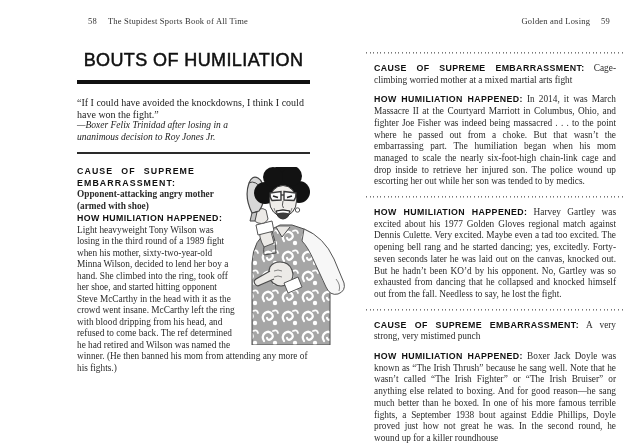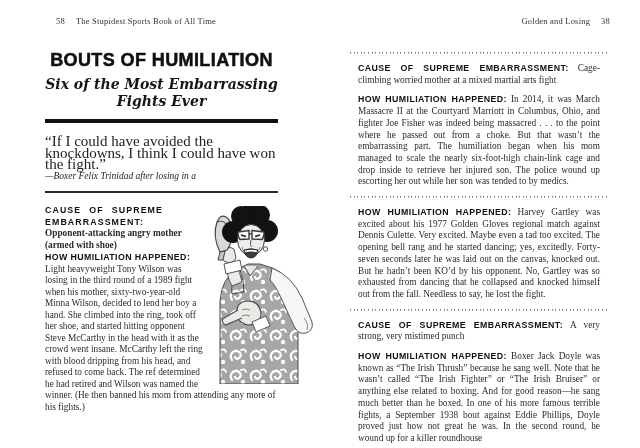--- a/index.html
+++ b/index.html
@@ -6,47 +6,47 @@
     --page-bg:#ffffff; --text:#2b2b2b; --heading:#101010; --rule:#111111;
     --dotted:#777777; --illu-gray:#a6a6a6;
   }
   *{box-sizing:border-box;}
   html,body{margin:0;padding:0;}
   body{
     width:640px;height:448px;background:var(--page-bg);
     font-family:"Liberation Serif",serif;color:var(--text);
     overflow:hidden;position:relative;
   }
-  .spread{display:flex;width:640px;height:448px;}
+  .spread{display:flex;width:640px;height:448px;padding-left:32px;}
   .page{width:320px;height:448px;position:relative;}
 
   
   .running-header{
     position:absolute;top:16px;font-size:8.5px;letter-spacing:.2px;color:#333;
     white-space:nowrap;
   }
   .running-header.left{left:56px;}
   .running-header.right{right:30px;text-align:right;}
   .running-header .pgnum{font-size:8.5px;}
   .running-header.left .pgnum{margin-right:11px;}
   .running-header.right .pgnum{margin-left:11px;}
 
   
   .l-content{position:absolute;left:45px;top:42px;width:233px;}
   .headline{
-    font-family:"Liberation Sans",sans-serif;font-weight:bold;font-size:18px;
+    font-family:"Liberation Sans",sans-serif;font-weight:normal;font-size:18px;
     letter-spacing:.4px;text-align:center;color:var(--heading);
     -webkit-text-stroke:.5px var(--heading);margin-top:8px;white-space:nowrap;
   }
   .script-subtitle{
     font-family:"DejaVu Serif",serif;font-style:italic;font-weight:bold;
     font-size:14px;line-height:17px;text-align:center;color:#161616;margin-top:5px;
   }
   .double-rule{margin-top:9px;height:2px;border-top:3px solid var(--rule);border-bottom:1px solid var(--rule);}
-  .pull-quote{margin-top:13px;font-size:15px;line-height:11.5px;color:#222;}
+  .pull-quote{margin-top:13px;font-size:10px;line-height:11.5px;color:#222;}
   .quote-attribution{
     font-style:italic;padding-right:38px;font-size:9.5px;line-height:11.5px;color:#222;
   }
   .single-rule{margin-top:9px;border-top:2px solid #2a2a2a;}
 
   .story{margin-top:11px;position:relative;font-size:9.3px;line-height:11.5px;}
   .illu-space{float:right;width:72px;height:178px;}
   .illu-svg{position:absolute;top:2px;right:-38px;width:108px;height:178px;}
   .cause-label,.how-label{
     font-family:"Liberation Sans",sans-serif;font-weight:bold;font-size:8.8px;
@@ -71,29 +71,26 @@
 
 <div class="spread">
 
   <div class="page">
     <div class="running-header left">
       <span class="pgnum">58</span><span>The Stupidest Sports Book of All Time</span>
     </div>
 
     <div class="l-content">
       <div class="headline">BOUTS OF HUMILIATION</div>
-      <div class="script-subtitle">
-        <span>Six of the Most Embarrassing</span><br>
-        <span>Fights Ever</span>
-      </div>
       <div class="double-rule"></div>
 
       <div class="pull-quote">“If I could have avoided the knockdowns, I think I could have won the fight.”</div>
       <div class="quote-attribution">
         <span>—Boxer Felix Trinidad after losing in a</span><br>
+        <span>unanimous decision to Roy Jones Jr.</span>
       </div>
       <div class="single-rule"></div>
 
       <div class="story">
         <div class="illu-space"></div>
 
         
         <svg class="illu-svg" viewBox="0 0 108 178" aria-hidden="true">
           <defs>
             <pattern id="swirl" width="20" height="20" patternUnits="userSpaceOnUse">
@@ -157,21 +154,21 @@
         <span class="cause-label l-cause-line">CAUSE OF SUPREME EMBARRASSMENT:</span>
         <span class="cause-text-left">Opponent-attacking angry mother (armed with shoe)</span>
         <span class="how-label l-how-line">HOW HUMILIATION HAPPENED:</span>
         <span class="body-text">Light heavyweight Tony Wilson was losing in the third round of a 1989 fight when his mother, sixty-two-year-old Minna Wilson, decided to lend her boy a hand. She climbed into the ring, took off her shoe, and started hitting opponent Steve McCarthy in the head with it as the crowd went insane. McCarthy left the ring with blood dripping from his head, and refused to come back. The ref determined he had retired and Wilson was named the winner. (He then banned his mom from attending any more of his fights.)</span>
       </div>
     </div>
   </div>
 
   <div class="page">
     <div class="running-header right">
-      <span>Golden and Losing</span><span class="pgnum">38</span>
+      <span>Golden and Losing</span><span class="pgnum">59</span>
     </div>
 
     <div class="r-content">
       <div class="dotted-rule"></div>
 
       <div class="r-entry">
         <p><span class="cause-label">CAUSE OF SUPREME EMBARRASSMENT:</span> <span>Cage-climbing worried mother at a mixed martial arts fight</span></p>
         <p><span class="how-label">HOW HUMILIATION HAPPENED:</span> <span>In 2014, it was March Massacre II at the Courtyard Marriott in Columbus, Ohio, and fighter Joe Fisher was indeed being massacred . . . to the point where he passed out from a choke. But that wasn’t the embarrassing part. The humiliation began when his mom managed to scale the nearly six-foot-high chain-link cage and drop inside to retrieve her injured son. The police wound up escorting her out while her son was tended to by medics.</span></p>
       </div>
 

